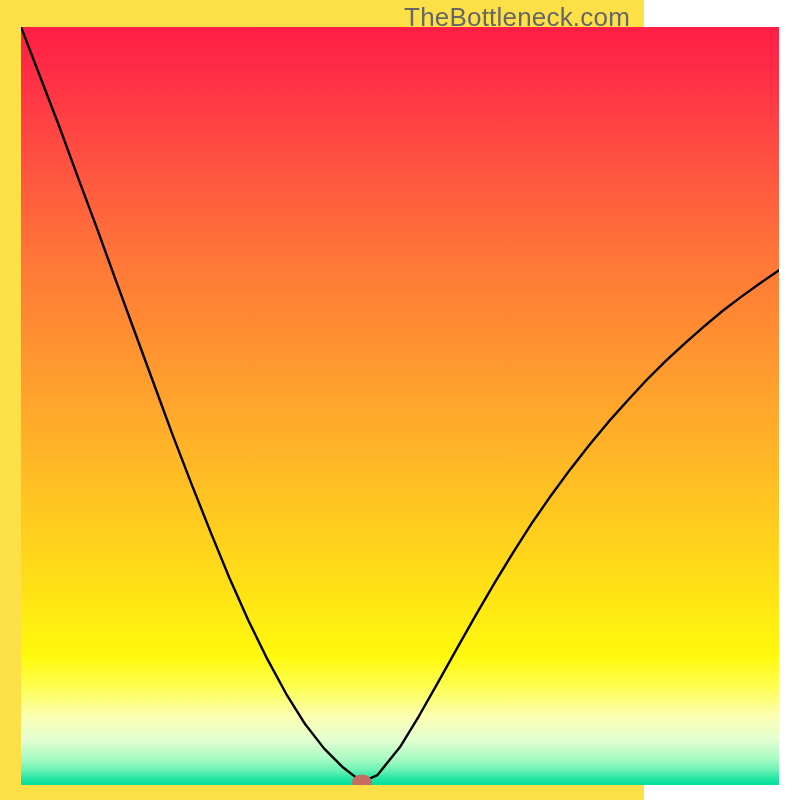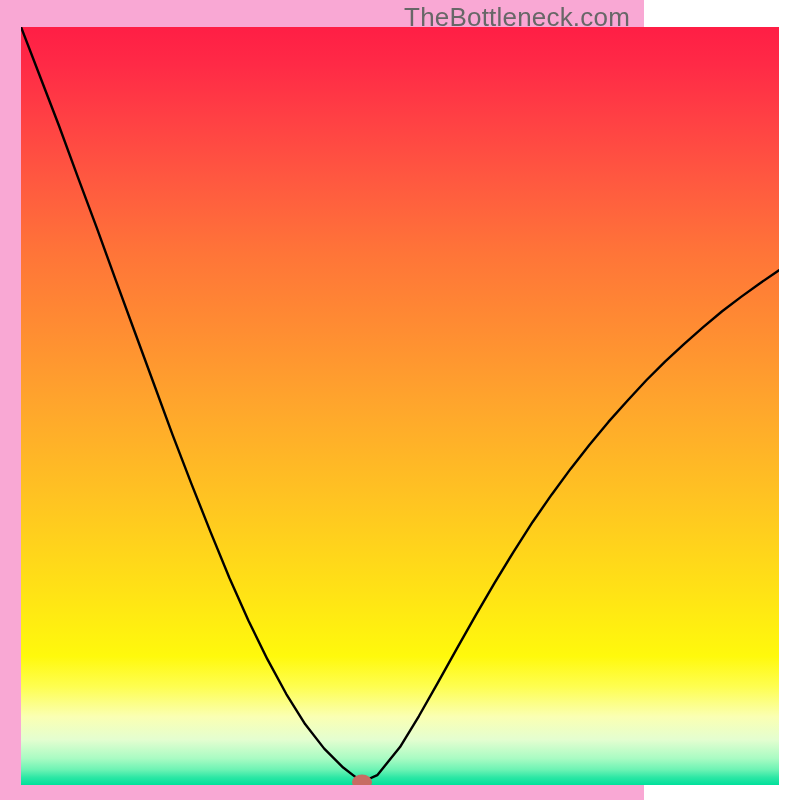--- a/index.html
+++ b/index.html
@@ -7,21 +7,21 @@
     padding: 0;
     width: 800px;
     height: 800px;
     background: #fff;
     overflow: hidden;
   }
   .outer {
     position: relative;
     width: 644px;
     height: 800px;
-    background: #f9a8d4;
+    background: #fde047;
   }
   .watermark {
     position: absolute;
     top: 2px;
     right: 14px;
     font-family: Arial, Helvetica, sans-serif;
     font-size: 26px;
     font-weight: 500;
     color: #676767;
     letter-spacing: 0.2px;

